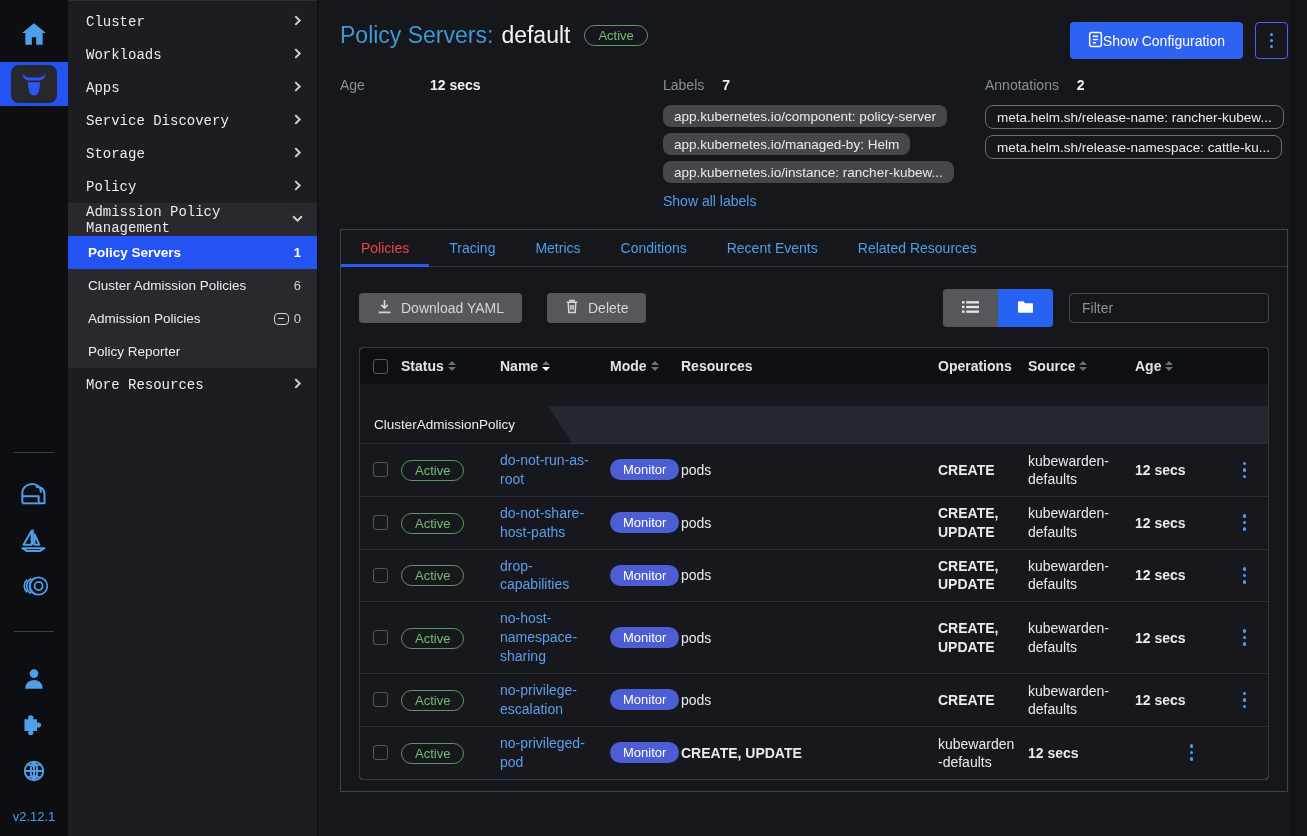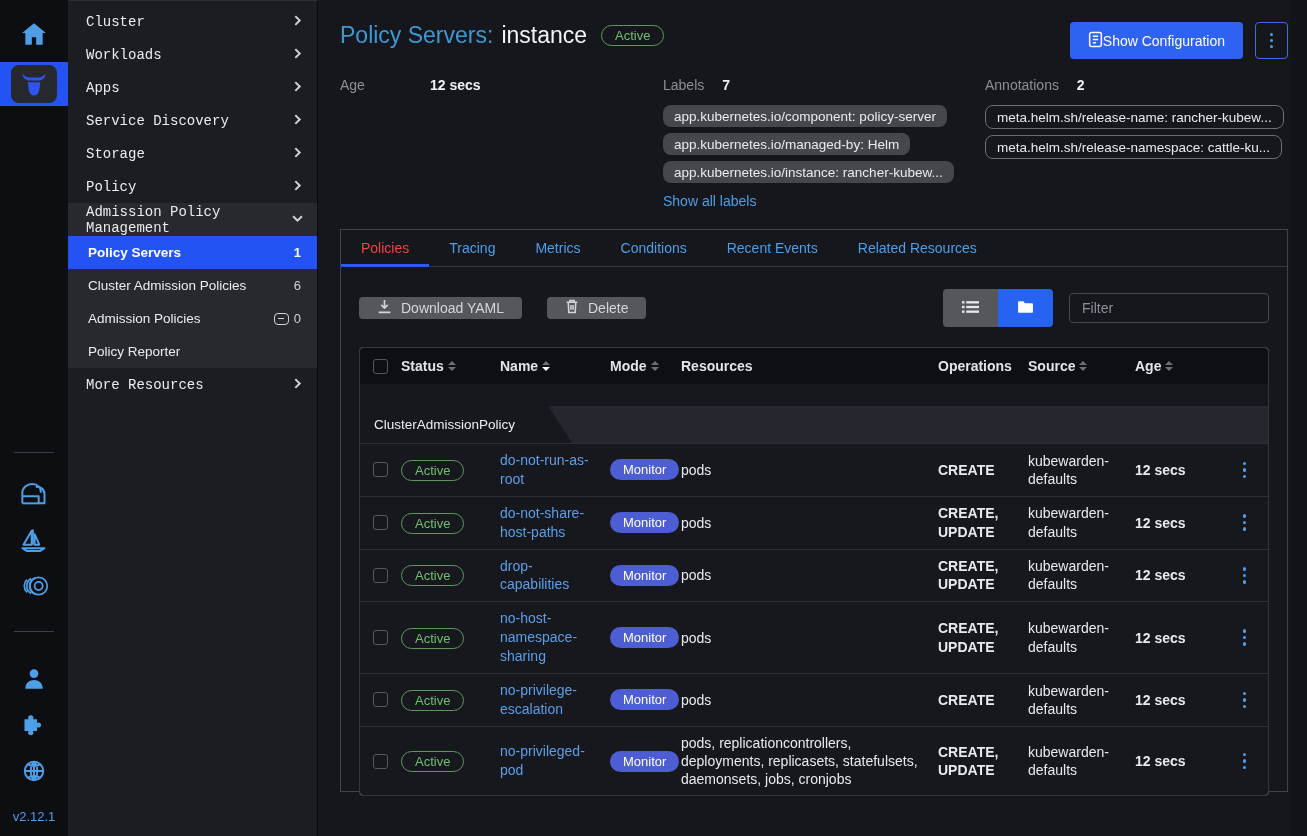--- a/index.html
+++ b/index.html
@@ -57,21 +57,21 @@
   .show-all { display:inline-block; margin-top:10px; }
 
   
   .tab-panel { border:1px solid #3f434b; margin-top:12px; height:563px; }
   .tabs { display:flex; height:37px; border-bottom:1px solid #34373e; }
   .tab { padding:0 20px; display:flex; align-items:center; color:#4f9ee8; cursor:pointer; position:relative; font-size:14px; }
   .tab.active { color:#ef4444; }
   .tab.active::after { content:""; position:absolute; left:0; right:0; bottom:-1px; height:3px; background:#2b5cf0; }
 
   .toolbar { display:flex; align-items:center; padding:22px 18px 0 18px; }
-  .btn-gray { background:#55575d; border:none; color:#d4d6d9; font-size:14px; height:22px; padding:0 18px; border-radius:4px; display:flex; align-items:center; gap:9px; cursor:pointer; font-family:inherit; }
+  .btn-gray { background:#55575d; border:none; color:#d4d6d9; font-size:14px; height:30px; padding:0 18px; border-radius:4px; display:flex; align-items:center; gap:9px; cursor:pointer; font-family:inherit; }
   .btn-gray + .btn-gray { margin-left:25px; }
   .toolbar-right { margin-left:auto; display:flex; align-items:center; gap:16px; }
   .view-toggle { display:flex; border-radius:4px; overflow:hidden; }
   .vt-seg { width:55px; height:38px; display:flex; align-items:center; justify-content:center; background:#55575d; color:#e6e7e9; cursor:pointer; border:none; }
   .vt-seg.active { background:#2563f0; color:#fff; }
   .filter-input { width:200px; height:30px; background:transparent; border:1px solid #45484f; border-radius:4px; color:#e8eaed; font-size:14px; padding:0 12px; font-family:inherit; }
   .filter-input::placeholder { color:#8b9097; }
 
   
   .table { margin:20px 18px 0 18px; border:1px solid #33363d; border-radius:4px; overflow:hidden; background:#fdba74; }
@@ -241,21 +241,21 @@
             <path d="M3 1 L7 5 L3 9"></path>
           </svg></span>
     </div>
   </aside>
 
   <main class="main">
 
     <div class="page-header">
       <h1 class="page-title">
         <span>Policy Servers:</span>
-        <span class="res-name">instance</span>
+        <span class="res-name">default</span>
         <span class="badge-state">Active</span>
       </h1>
       <div class="header-actions">
         <button class="btn-primary">
           <span><svg width="15" height="17" viewBox="0 0 14 16" fill="none" stroke="currentColor" stroke-width="1.4">
                 <rect x="1.5" y="1.5" width="11" height="13" rx="1.5"></rect>
                 <path d="M4.5 5 L9.5 5 M4.5 8 L9.5 8 M4.5 11 L7.5 11"></path>
               </svg></span>
           <span>Show Configuration</span>
         </button>
@@ -473,21 +473,20 @@
               <i></i>
               <i></i>
             </button>
         </div>
 
         <div class="tgrid row">
           <span class="checkbox"></span>
           <span class="cell"><span class="badge-state" style="margin-left:0;">Active</span></span>
           <span class="cell"><a class="name-link">no-privileged-pod</a></span>
           <span class="cell"><span class="badge-mode">Monitor</span></span>
-          <span class="cell res">pods, replicationcontrollers, deployments, replicasets, statefulsets, daemonsets, jobs, cronjobs</span>
           <span class="cell ops">CREATE, UPDATE</span>
           <span class="cell src">kubewarden-defaults</span>
           <span class="cell age">12 secs</span>
           <button class="row-kebab">
               <i></i>
               <i></i>
               <i></i>
             </button>
         </div>
 

